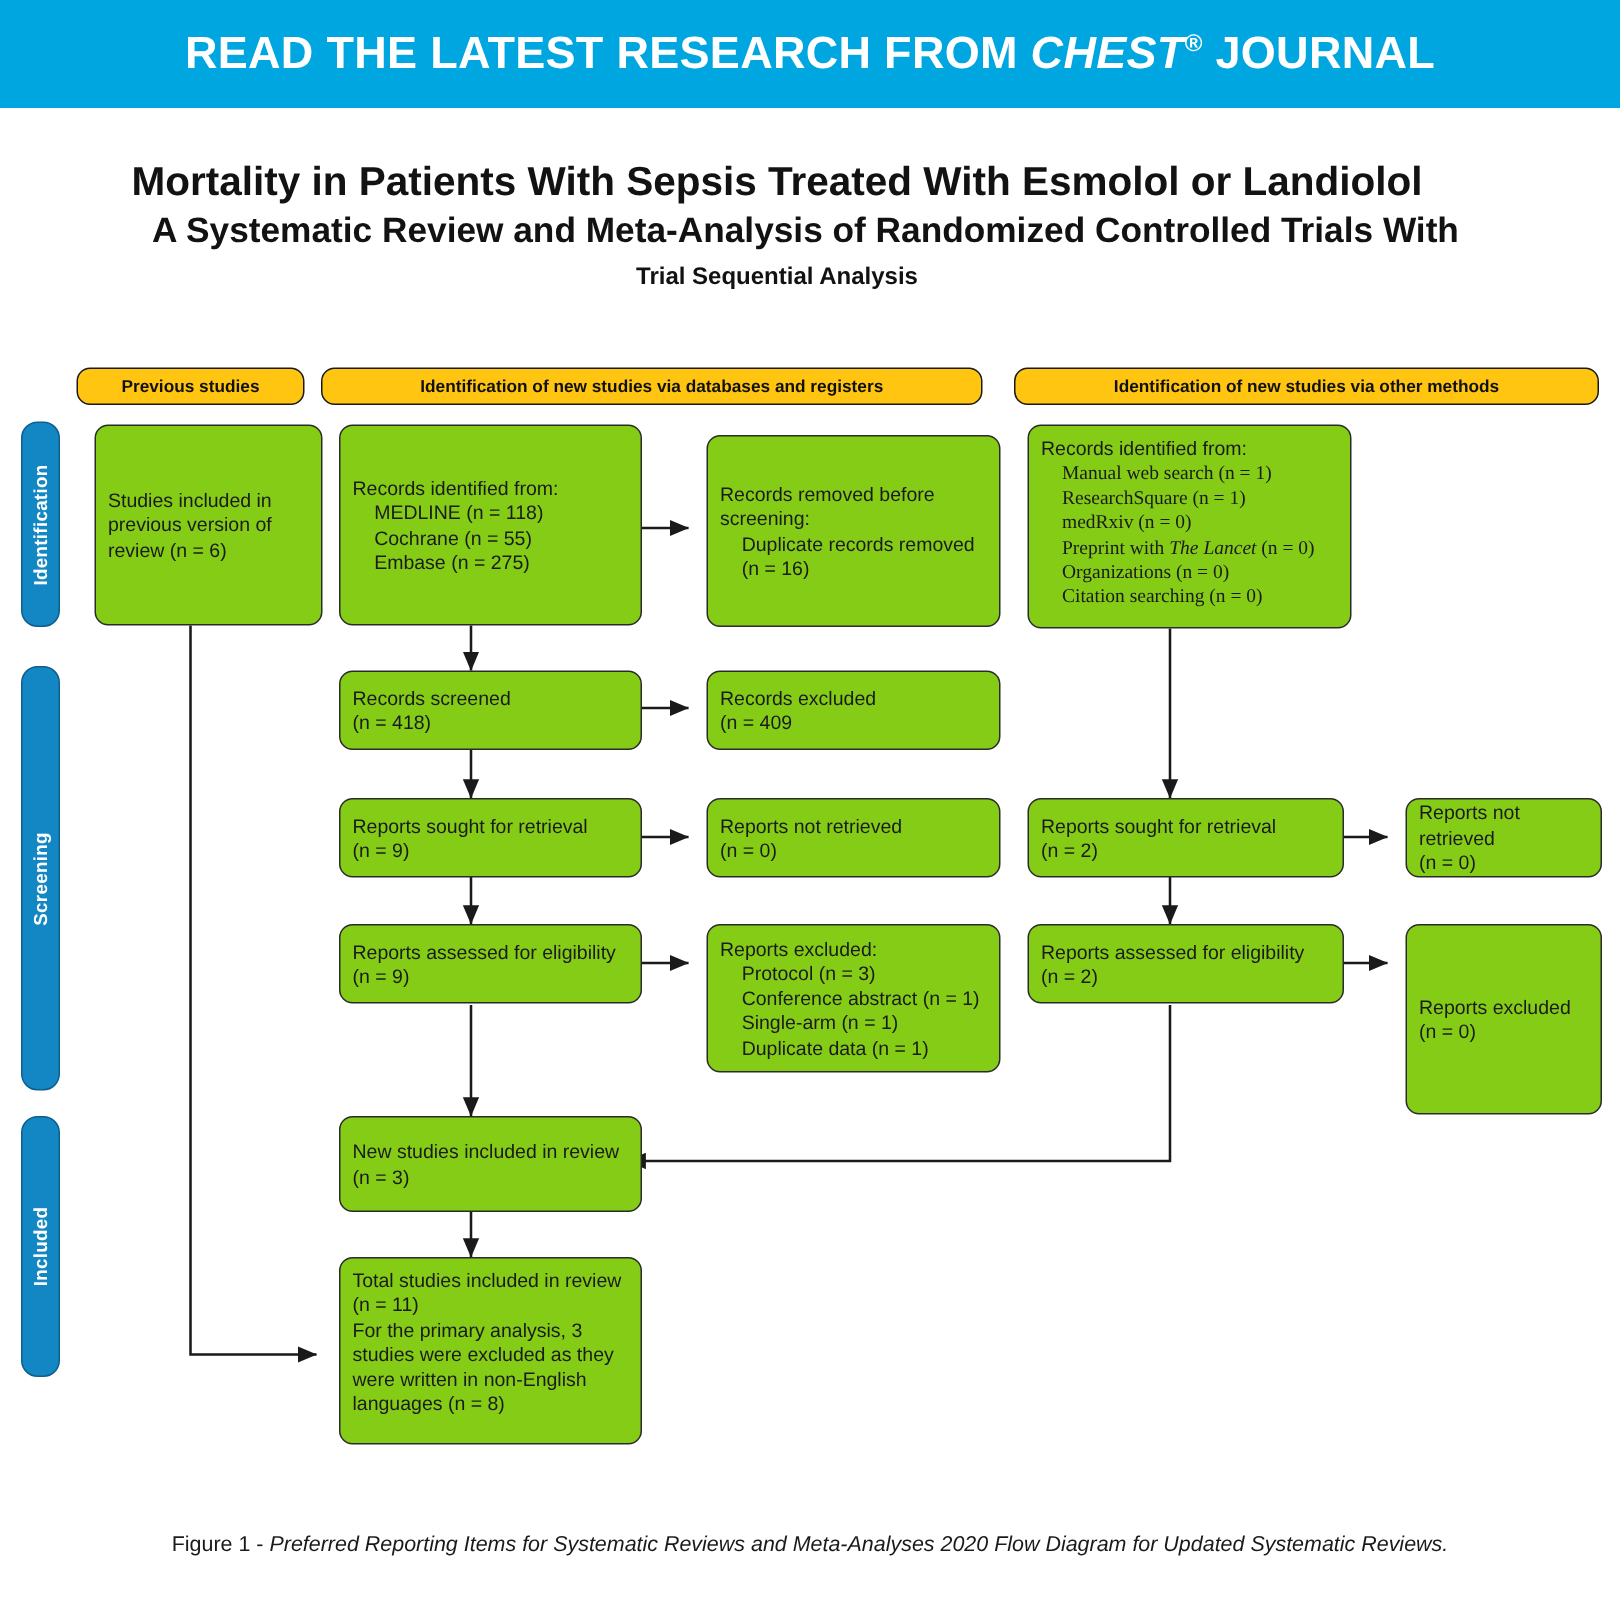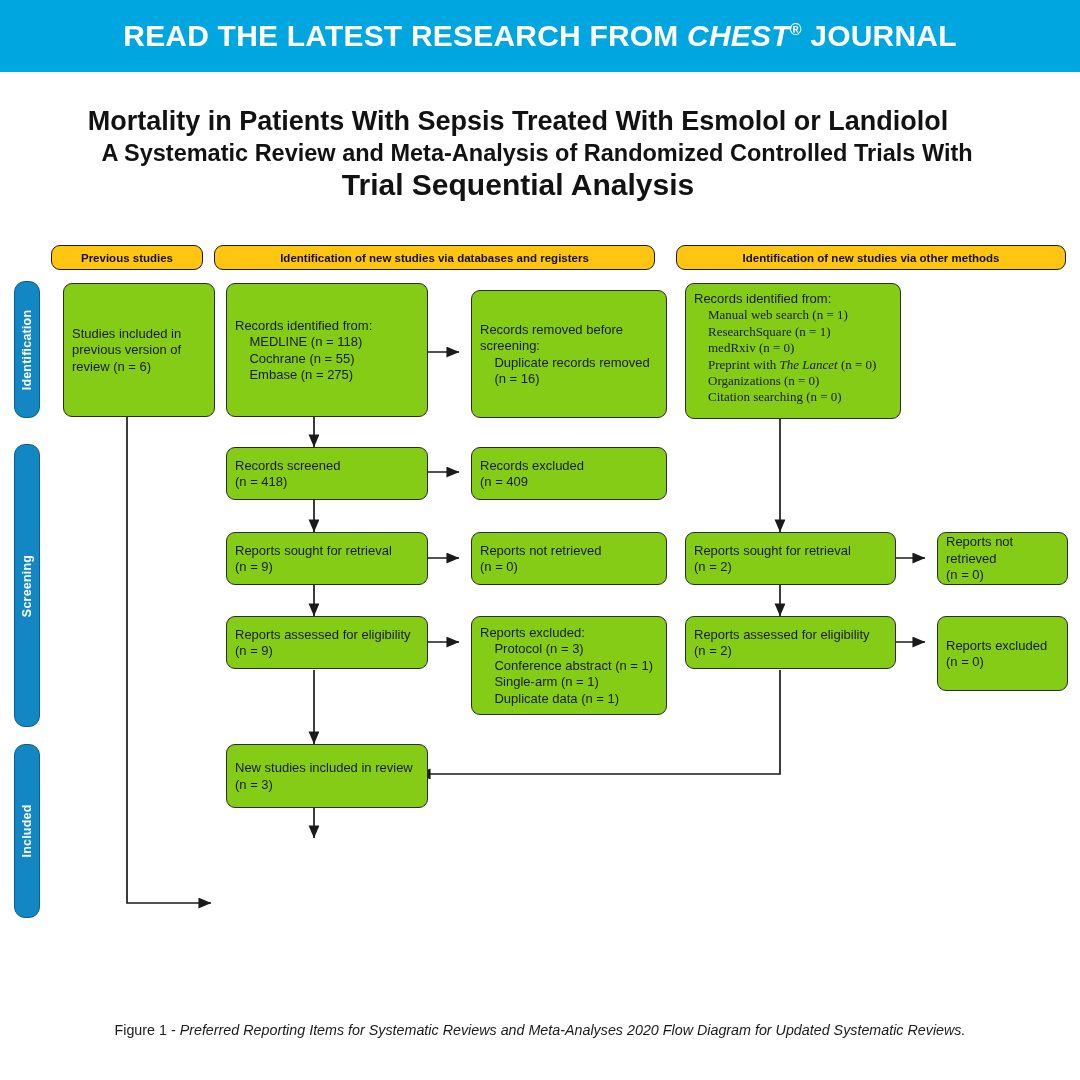--- a/index.html
+++ b/index.html
@@ -28,21 +28,21 @@
   #banner-text .reg{font-size:16px;vertical-align:super;font-style:normal;}
 
   
   #title-block{
     position:absolute;left:0;top:104px;width:1036px;
     text-align:center;
     color:#121212;
   }
   #title-line-1{font-size:27px;font-weight:bold;line-height:34px;}
   #title-line-2{font-size:23.5px;font-weight:bold;line-height:31px;margin-left:38px;}
-  #title-line-3{font-size:30px;font-weight:bold;line-height:31px;}
+  #title-line-3{font-size:16px;font-weight:bold;line-height:31px;}
 
   
   #diagram{
     position:absolute;left:0;top:0;width:1080px;height:1080px;
   }
   #svg-layer{position:absolute;left:0;top:0;width:1080px;height:1080px;pointer-events:none;}
 
   .hdr{
     position:absolute;
     background:#ffc511;
@@ -238,26 +238,34 @@
     <span>Reports excluded:
     Protocol (n = 3)
     Conference abstract (n = 1)
     Single-arm (n = 1)
     Duplicate data (n = 1)</span>
   </div>
   <div class="nodebox" style="left:673px; top:616px; width:211px; height:53px;">
     <span>Reports assessed for eligibility
 (n = 2)</span>
   </div>
-  <div class="nodebox" style="left:925px; top:616px; width:131px; height:75px;">
+  <div class="nodebox" style="left:925px; top:616px; width:131px; height:127px;">
     <span>Reports excluded
 (n = 0)</span>
   </div>
 
   <div class="nodebox" style="left:214px; top:744px; width:202px; height:64px;">
     <span>New studies included in review
 (n = 3)</span>
   </div>
+  <div class="nodebox topalign" style="left:214px; top:838px; width:202px; height:125px;">
+    <span>Total studies included in review
+(n = 11)
+For the primary analysis, 3
+studies were excluded as they
+were written in non-English
+languages (n = 8)</span>
+  </div>
 </div>
 
 <div id="caption">
   <span class="cap-lead">Figure 1 - </span><span class="cap-body">Preferred Reporting Items for Systematic Reviews and Meta-Analyses 2020 Flow Diagram for Updated Systematic Reviews.</span>
 </div>
 
 </body></html>

